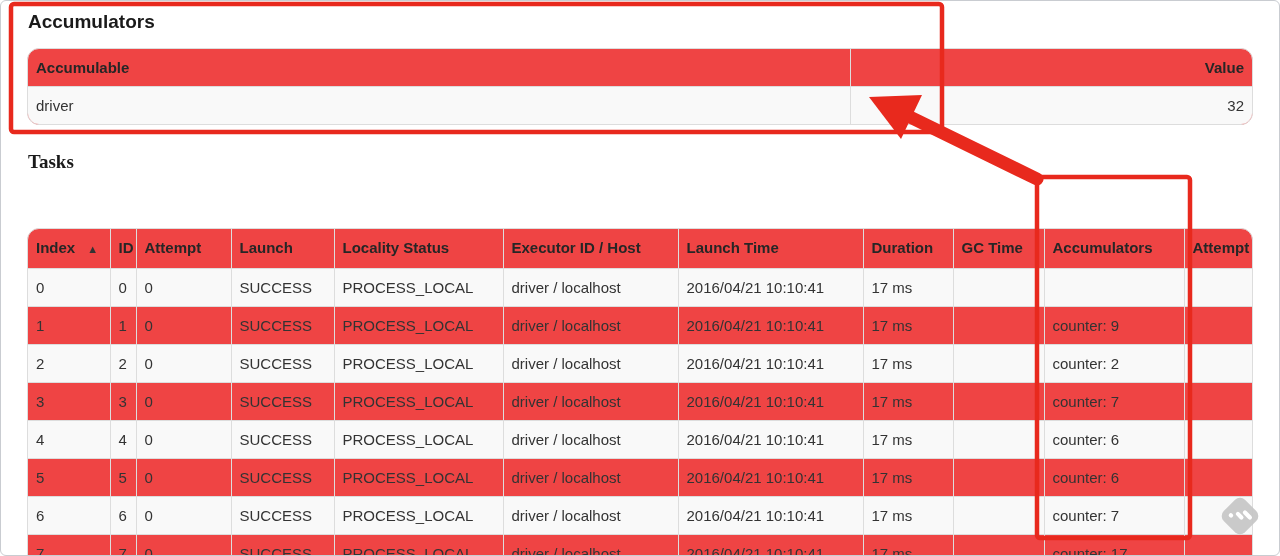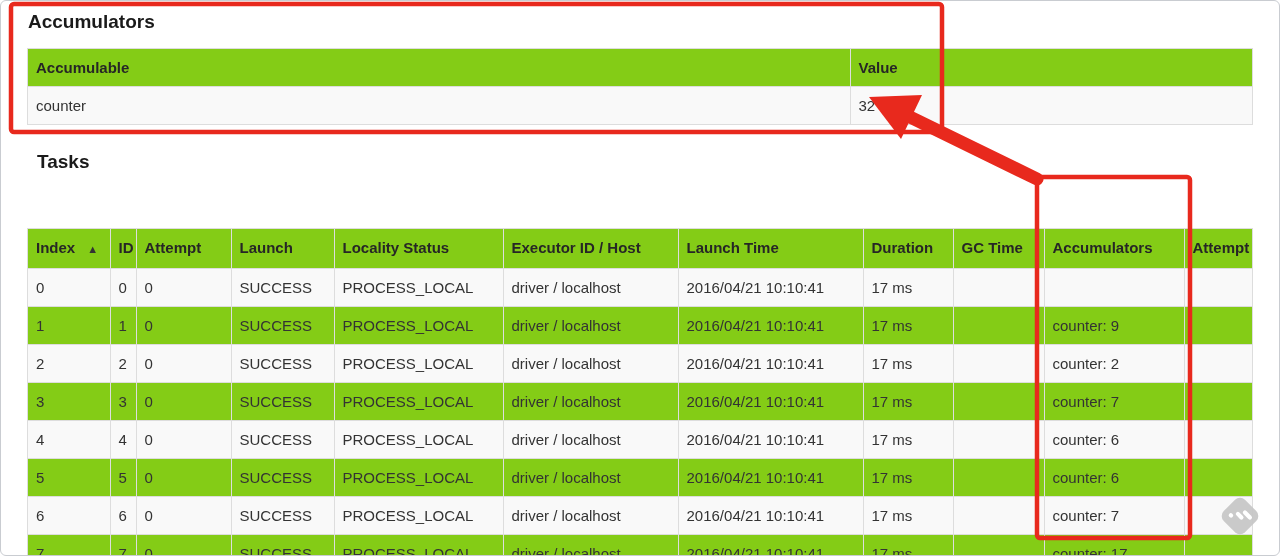--- a/index.html
+++ b/index.html
@@ -10,37 +10,37 @@
   }
   .frame{
     position:absolute;inset:0;border:1px solid #c9ccd1;border-radius:6px;
     pointer-events:none;z-index:6;
   }
   .section-heading{
     position:absolute;margin:0;font-size:19px;line-height:24px;
     font-weight:bold;color:#1a1a1a;z-index:1;
   }
   #acc-heading{left:28px;top:10px;}
-  #tasks-heading{left:37px;top:150px;}
+  #tasks-heading{left:28px;top:150px;font-family:Liberation Serif, serif;}
 
   .tbl-wrap{
-    position:absolute;border:1px solid #ddd;border-radius:0;
-    background:#84cc16;overflow:hidden;z-index:1;
+    position:absolute;border:1px solid #ddd;border-radius:12px;
+    background:#ef4444;overflow:hidden;z-index:1;
   }
   #acc-wrap{left:27px;top:48px;width:1224px;}
   #tasks-wrap{left:27px;top:189px;width:1224px;margin-top:39px;}
 
   table{border-collapse:collapse;width:100%;table-layout:fixed;font-size:15px;}
   th,td{
     border-right:1px solid #ddd;border-top:1px solid #ddd;
     padding:8px;text-align:left;line-height:21px;
     white-space:nowrap;overflow:hidden;vertical-align:top;
   }
   thead th{border-top:none;font-weight:bold;color:#262626;}
-  th:last-child,td:last-child{border-right:none;}
+  th:last-child,td:last-child{border-right:none;text-align:right;}
   tbody tr:nth-child(odd){background:#f9f9f9;}
 
   .sort{font-size:11px;margin-left:12px;color:#333;}
 
   
   #ann-layer{position:absolute;left:0;top:0;z-index:10;pointer-events:none;}
   #watermark{position:absolute;left:1214px;top:490px;z-index:4;pointer-events:none;}
 </style>
 </head>
 <body>
@@ -56,21 +56,21 @@
       <col>
     </colgroup>
     <thead>
       <tr>
         <th>Accumulable</th>
         <th>Value</th>
       </tr>
     </thead>
     <tbody>
       <tr>
-        <td>counter</td>
+        <td>driver</td>
         <td>32</td>
       </tr>
     </tbody>
   </table>
 </div>
 
 <h4 class="section-heading" id="tasks-heading">Tasks</h4>
 
 <div class="tbl-wrap" id="tasks-wrap">
   <table>

